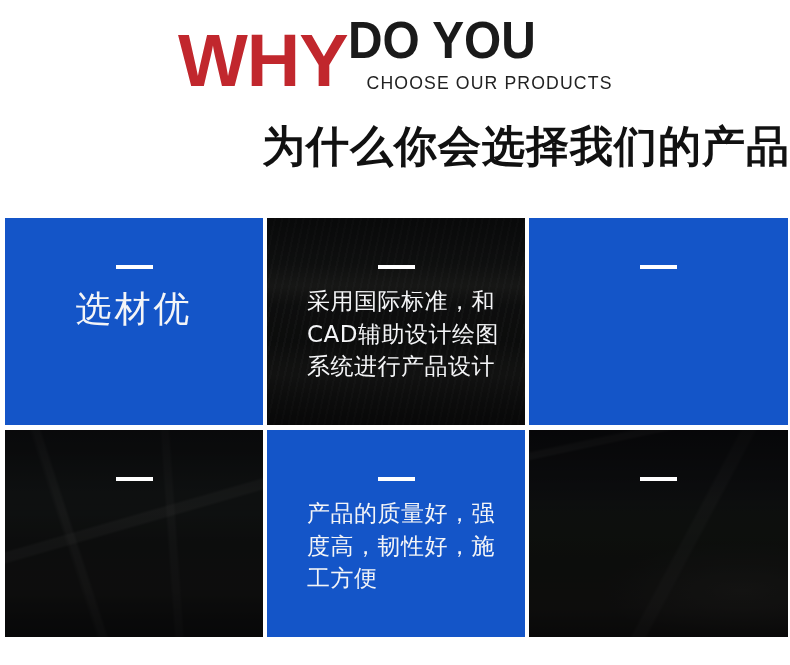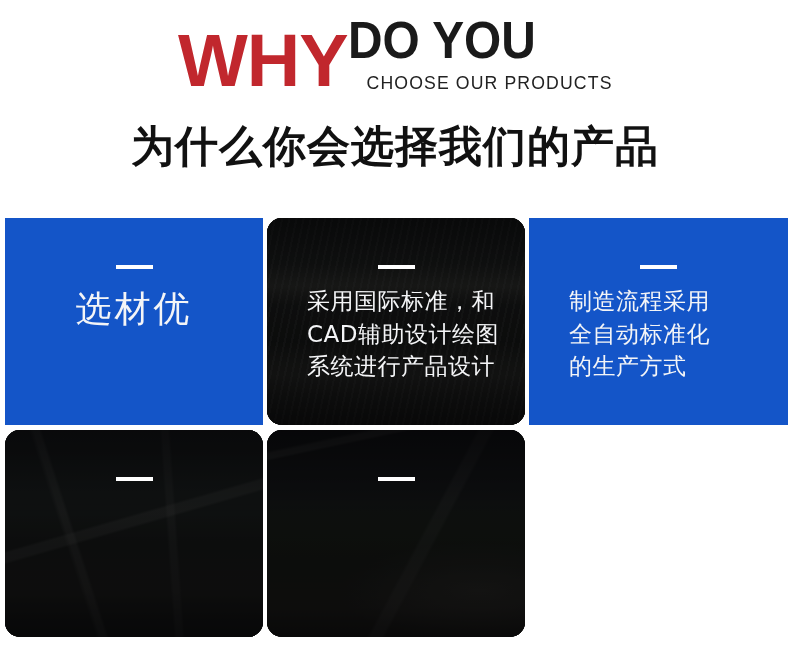--- a/index.html
+++ b/index.html
@@ -80,21 +80,21 @@
     transform: scaleX(0.93);
     transform-origin: right top;
     font-family: "Liberation Sans", "DejaVu Sans", sans-serif;
   }
 
   .headline-cn {
     position: absolute;
     left: 0;
     top: 122px;
     width: 790px;
-    text-align: center;
+    text-align: right;
     font-size: 43px;
     font-weight: bold;
     line-height: 1.12;
     letter-spacing: 1px;
     color: #111111;
     font-family: "DejaVu Sans", "Liberation Sans", sans-serif;
   }
 
   
   .grid {
@@ -110,21 +110,21 @@
   }
 
   .cell {
     position: relative;
     overflow: hidden;
     background: #1455c8;
   }
 
   .cell-blue { background: #1455c8; }
 
-  .cell-photo { background: #141414; border-radius: 15px; }
+  .cell-photo { background: #141414; }
 
   .cell-photo .photo {
     position: absolute;
     inset: 0;
     z-index: 0;
   }
 
   .cell-photo .photo-veil {
     position: absolute;
     inset: 0;
@@ -236,34 +236,39 @@
         <div class="dash"></div>
         <div class="cell-text">采用国际标准，和
 CAD辅助设计绘图
 系统进行产品设计</div>
       </div>
     </div>
 
     <div class="cell cell-blue">
       <div class="cell-inner">
         <div class="dash"></div>
-        <div class="cell-text">制造流程采用
-全自动标准化
-的生产方式</div>
       </div>
     </div>
 
     <div class="cell cell-photo">
       <div class="photo photo-fence"></div>
       <div class="photo-veil"></div>
       <div class="cell-inner">
         <div class="dash"></div>
       </div>
     </div>
 
+    <div class="cell cell-blue">
+      <div class="cell-inner">
+        <div class="dash"></div>
+        <div class="cell-text">产品的质量好，强
+度高，韧性好，施
+工方便</div>
+      </div>
+    </div>
 
     <div class="cell cell-photo">
       <div class="photo photo-road"></div>
       <div class="photo-veil"></div>
       <div class="cell-inner">
         <div class="dash"></div>
       </div>
     </div>
 
   </div>

